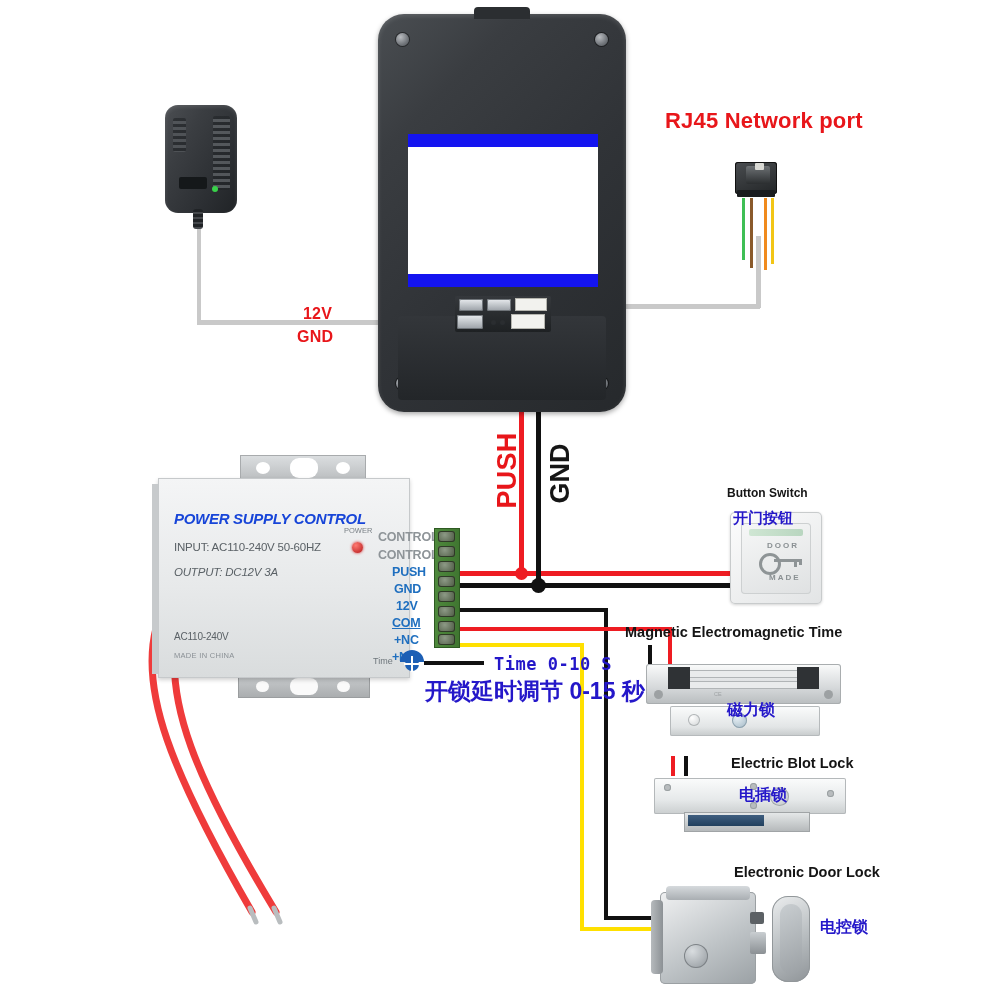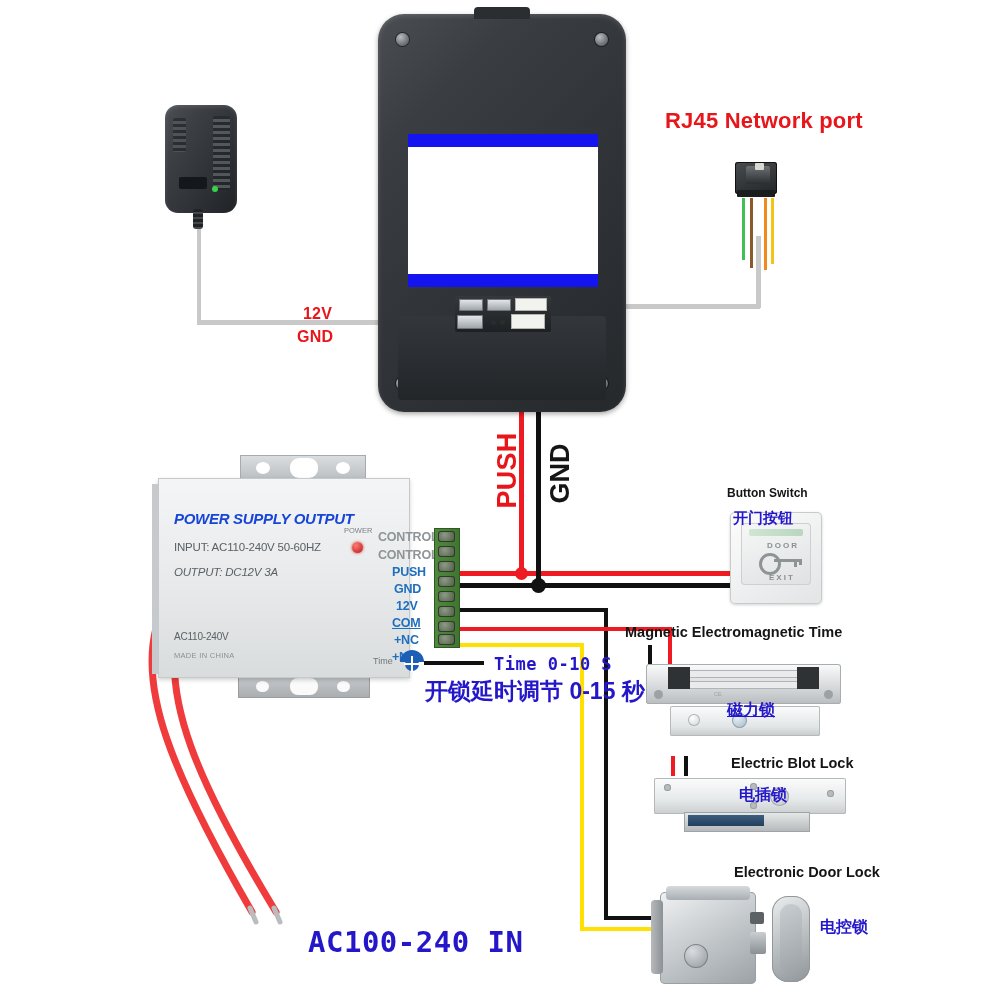--- a/index.html
+++ b/index.html
@@ -110,21 +110,21 @@
   .time-knob .arc{position:absolute;left:0;top:2px;width:24px;height:12px;border-radius:12px 12px 0 0;
       background:#1d5fb5;}
   .time-knob .pot{position:absolute;left:5px;top:9px;width:14px;height:14px;border-radius:50%;background:#1d5fb5;}
   .time-knob .plus-v{position:absolute;left:11px;top:8px;width:2px;height:16px;background:#fff;}
   .time-knob .plus-h{position:absolute;left:4px;top:15px;width:16px;height:2px;background:#fff;}
   .time-txt{position:absolute;left:373px;top:656px;font-size:9px;color:#6e767b;}
 
   
   .btnsw{position:absolute;left:730px;top:512px;width:92px;height:92px;border-radius:5px;
       background:linear-gradient(145deg,#fdfdfd,#e2e4e5);box-shadow:inset 0 0 0 1px #c8cbcc,0 1px 3px rgba(0,0,0,.18);}
-  .btnsw .inner{position:absolute;left:11px;top:11px;width:70px;height:62px;border-radius:4px;
+  .btnsw .inner{position:absolute;left:11px;top:11px;width:70px;height:71px;border-radius:4px;
       background:linear-gradient(160deg,#f6f7f7,#dfe1e2);box-shadow:inset 0 0 0 1px #cdd0d1;}
   .btnsw .slot{position:absolute;left:8px;top:6px;width:54px;height:7px;border-radius:2px;
       background:linear-gradient(90deg,#cfe6d3,#b9d6c0);}
   .btnsw .keyring{position:absolute;left:18px;top:30px;width:16px;height:16px;border-radius:50%;
       border:3px solid #8e9496;}
   .btnsw .keystem{position:absolute;left:33px;top:36px;width:26px;height:3px;background:#8e9496;}
   .btnsw .keyb1{position:absolute;left:53px;top:36px;width:3px;height:8px;background:#8e9496;}
   .btnsw .keyb2{position:absolute;left:58px;top:36px;width:3px;height:6px;background:#8e9496;}
   .btnsw .door{position:absolute;left:26px;top:18px;font-size:8px;color:#8a9093;letter-spacing:2px;font-weight:bold;}
   .btnsw .exit{position:absolute;left:28px;top:50px;font-size:8px;color:#8a9093;letter-spacing:2px;font-weight:bold;}
@@ -275,21 +275,21 @@
     <div class="h2"></div>
   </div>
   <div class="mountbot">
     <div class="h1"></div>
     <div class="key"></div>
     <div class="h2"></div>
   </div>
 
   <div class="psu">
     <div class="side"></div>
-    <div class="psu-title">POWER SUPPLY OUTPUT</div>
+    <div class="psu-title">POWER SUPPLY CONTROL</div>
     <div class="psu-line" style="left:16px;top:63px;">INPUT: AC110-240V  50-60HZ</div>
     <div class="psu-line" style="left:16px;top:88px;font-style:italic;">OUTPUT: DC12V  3A</div>
     <div class="psu-line" style="left:16px;top:153px;font-size:10px;">AC110-240V</div>
     <div class="psu-small" style="left:16px;top:173px;">MADE IN CHINA</div>
     <div class="psu-powertxt">POWER</div>
     <div class="psu-led"></div>
   </div>
 
   <div class="term-label gray" style="left:378px;top:530px;">CONTROL-</div>
   <div class="term-label gray" style="left:378px;top:548px;">CONTROL+</div>
@@ -320,21 +320,21 @@
   </div>
 
   <div class="btnsw">
     <div class="inner">
       <div class="slot"></div>
       <div class="door">DOOR</div>
       <div class="keyring"></div>
       <div class="keystem"></div>
       <div class="keyb1"></div>
       <div class="keyb2"></div>
-      <div class="exit">EXIT</div>
+      <div class="exit">MADE</div>
     </div>
   </div>
 
   <div class="maglock">
     <div class="groove" style="top:6px;"></div>
     <div class="groove" style="top:17px;"></div>
     <div class="blkL"></div>
     <div class="blkR"></div>
     <div class="hL"></div>
     <div class="hR"></div>
@@ -369,30 +369,29 @@
 
 
   <div class="abs lbl-red" style="left:665px;top:108px;font-size:22px;text-align:center;">RJ45 Network port</div>
 
   <div class="abs lbl-red" style="left:303px;top:305px;font-size:16px;">12V</div>
   <div class="abs lbl-red" style="left:297px;top:328px;font-size:16px;">GND</div>
 
   <div class="abs lbl-red vert" style="left:470px;top:455px;font-size:27px;transform:rotate(-90deg);">PUSH</div>
   <div class="abs lbl-blk vert" style="left:530px;top:458px;font-size:27px;transform:rotate(-90deg);">GND</div>
 
-  <div class="abs digital" style="left:308px;top:925px;font-size:29px;">AC100-240 IN</div>
 
   <div class="abs digital" style="left:494px;top:654px;font-size:17px;">Time 0-10 S</div>
   <div class="abs lbl-blue" style="left:425px;top:676px;font-size:23px;">开锁延时调节 0-15 秒</div>
 
   <div class="abs lbl-blk" style="left:727px;top:486px;font-size:12px;">Button Switch</div>
   <div class="abs lbl-blue" style="left:733px;top:509px;font-size:15px;">开门按钮</div>
 
   <div class="abs lbl-blk" style="left:625px;top:624px;font-size:14.5px;">Magnetic Electromagnetic Time</div>
-  <div class="abs lbl-blue" style="left:727px;top:700px;font-size:16px;text-decoration:underline;">磁力锁</div>
+  <div class="abs lbl-blue" style="left:727px;top:700px;font-size:16px;">磁力锁</div>
 
   <div class="abs lbl-blk" style="left:731px;top:755px;font-size:14.5px;">Electric Blot Lock</div>
   <div class="abs lbl-blue" style="left:739px;top:785px;font-size:16px;">电插锁</div>
 
   <div class="abs lbl-blk" style="left:734px;top:864px;font-size:14.5px;">Electronic Door Lock</div>
   <div class="abs lbl-blue" style="left:820px;top:917px;font-size:16px;">电控锁</div>
 
 </div>
 
 </body></html>

